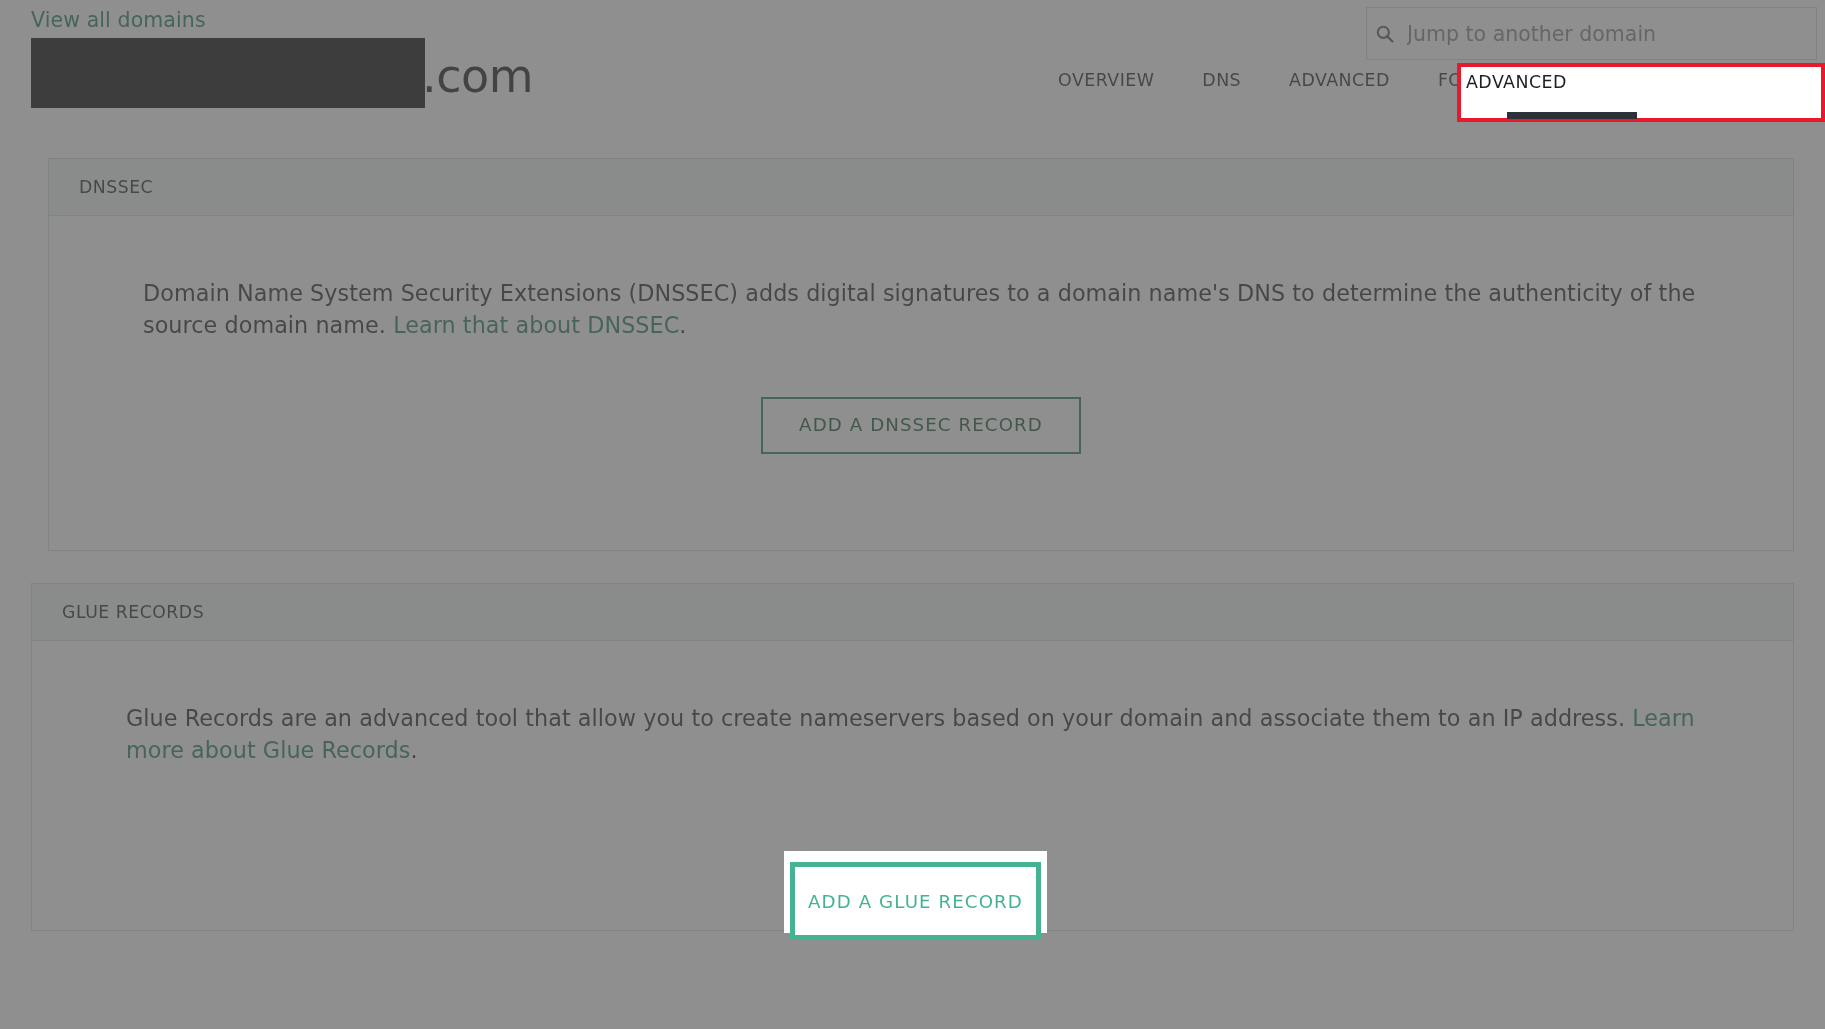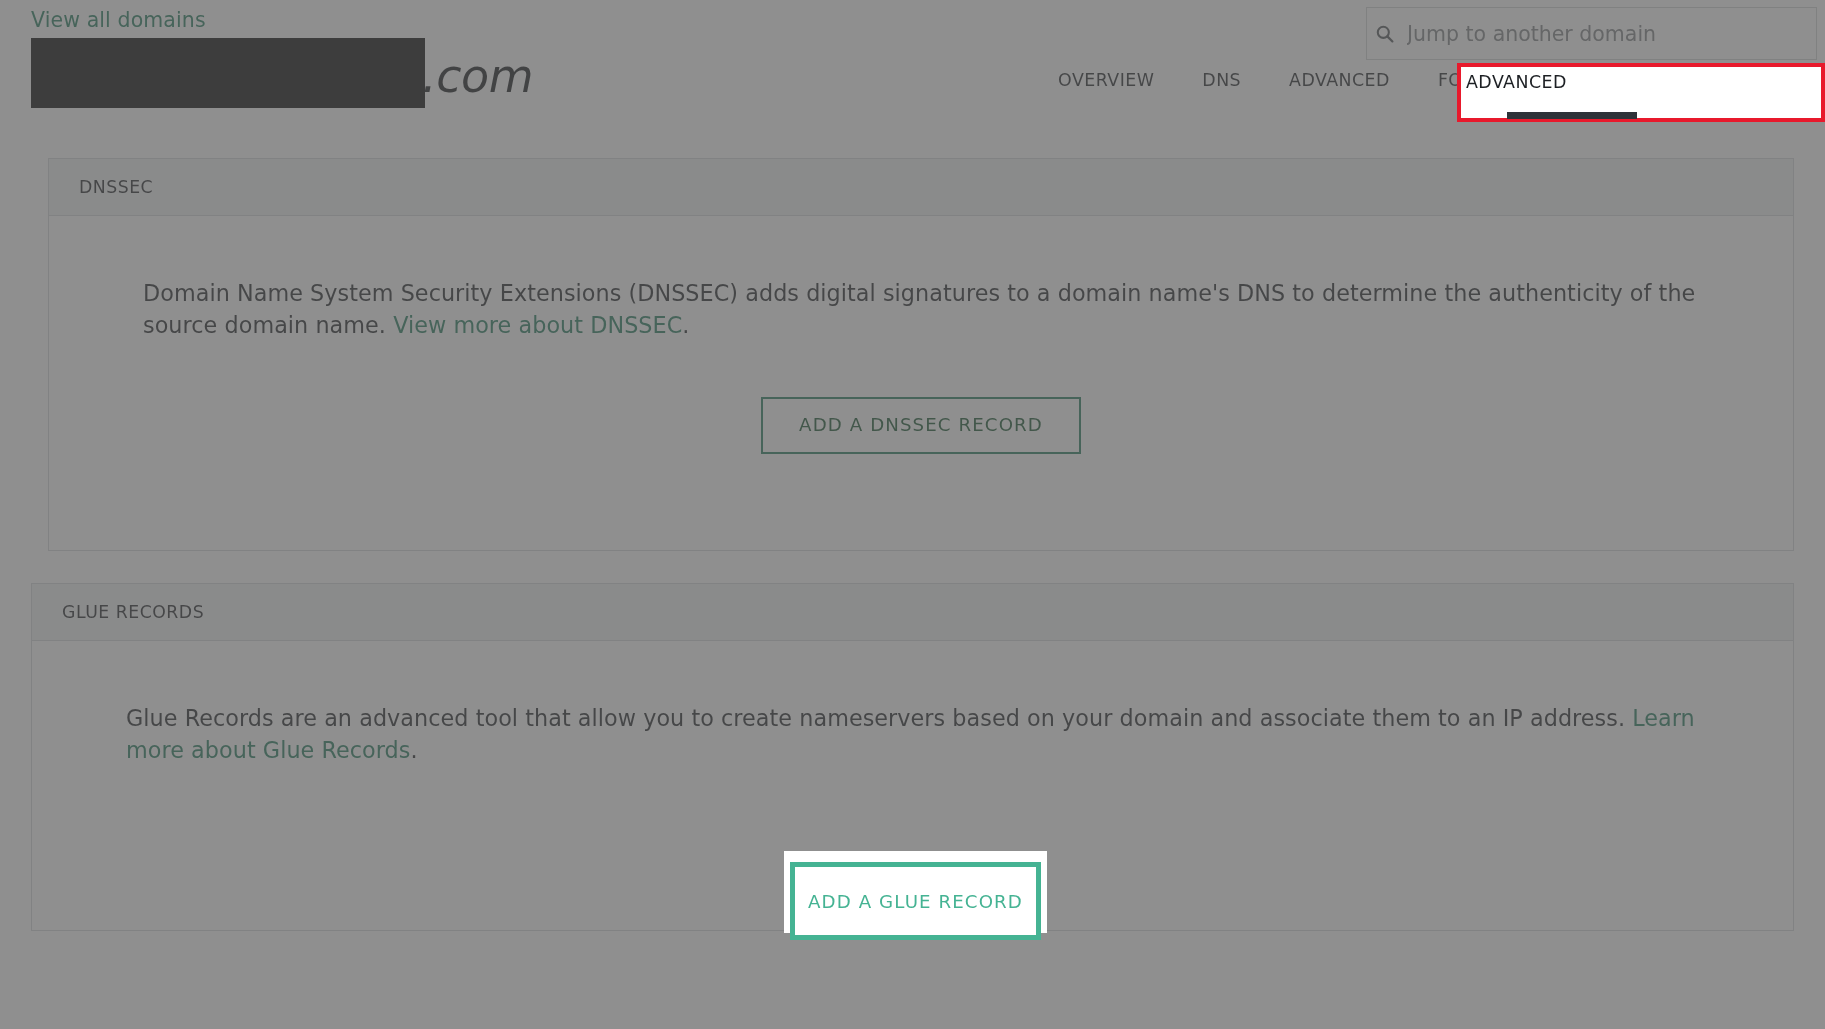--- a/index.html
+++ b/index.html
@@ -64,21 +64,20 @@
     height: 70px;
     background: #000000;
     vertical-align: middle;
     margin-right: -3px;
   }
   .domain-tld {
     display: inline-block;
     vertical-align: middle;
     position: relative;
     top: 3px;
-    font-style: italic;
   }
 
   
   .search-box {
     position: absolute;
     right: 8px;
     top: 7px;
     width: 451px;
     height: 53px;
     border: 1px solid #cfd2d4;
@@ -265,21 +264,21 @@
         <span>ADVANCED</span>
         <span class="nav-underline"></span>
       </a>
     </nav>
   </div>
 
   <section class="panel" id="panel-dnssec">
     <div class="panel-header">DNSSEC</div>
     <div class="panel-body">
       <p class="panel-desc">
-        <span>Domain Name System Security Extensions (DNSSEC) adds digital signatures to a domain name's DNS to determine the authenticity of the source domain name. </span><a class="link" href="#">View more about DNSSEC</a><span>.</span>
+        <span>Domain Name System Security Extensions (DNSSEC) adds digital signatures to a domain name's DNS to determine the authenticity of the source domain name. </span><a class="link" href="#">Learn that about DNSSEC</a><span>.</span>
       </p>
       <div class="btn-row">
         <button class="btn-outline">ADD A DNSSEC RECORD</button>
       </div>
     </div>
   </section>
 
   <section class="panel" id="panel-glue">
     <div class="panel-header">GLUE RECORDS</div>
     <div class="panel-body">

